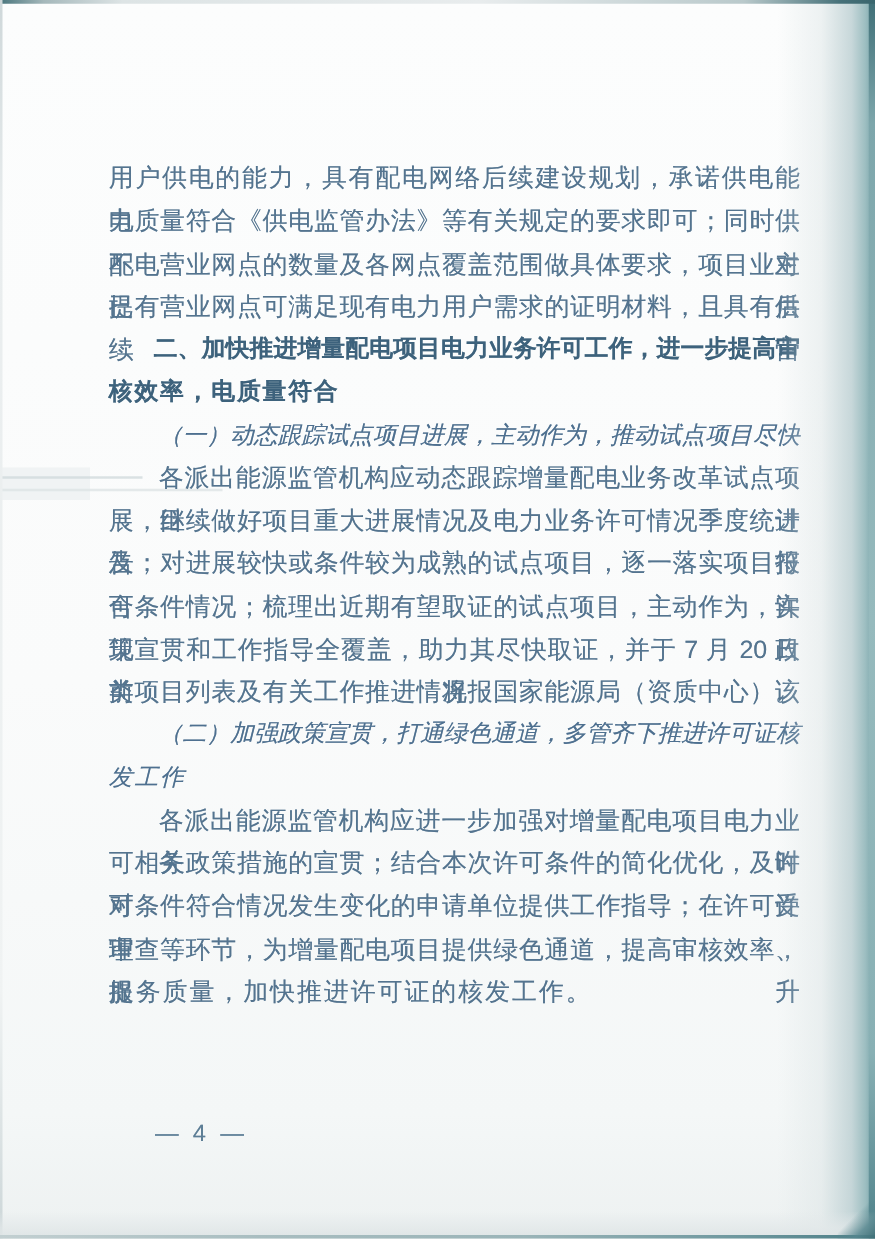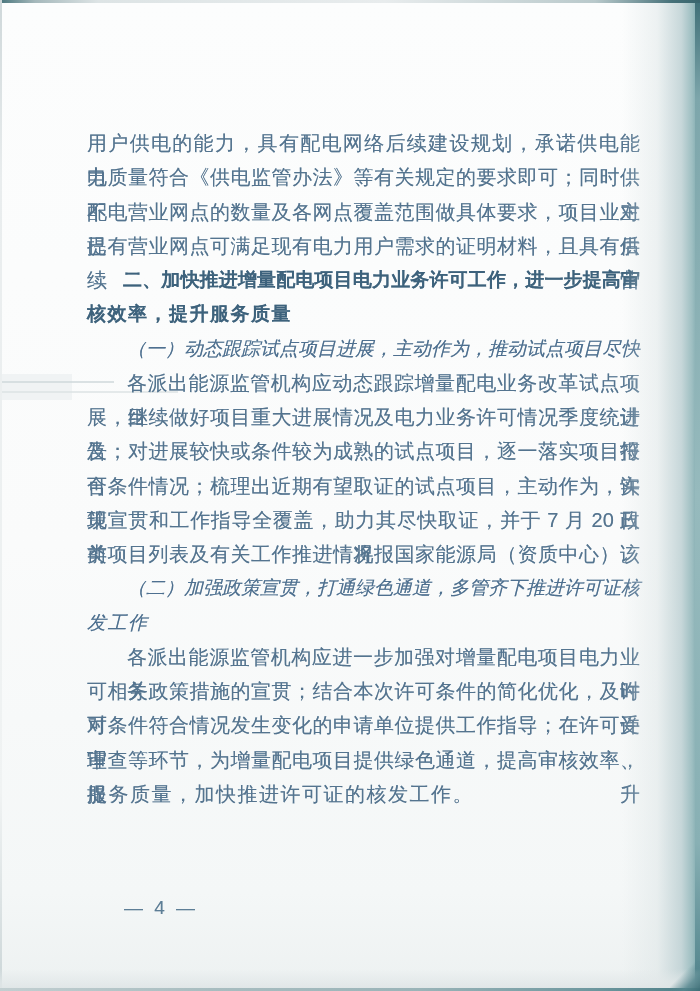--- a/index.html
+++ b/index.html
@@ -103,21 +103,21 @@
   <div class="streak-band"></div>
   <div class="streak-1"></div>
   <div class="streak-2"></div>
 
   <div class="page-body">
     <div class="line fill">用户供电的能力，具有配电网络后续建设规划，承诺供电能力、供</div>
     <div class="line fill">电质量符合《供电监管办法》等有关规定的要求即可；同时，不对</div>
     <div class="line fill">配电营业网点的数量及各网点覆盖范围做具体要求，项目业主提供</div>
     <div class="line fill">已有营业网点可满足现有电力用户需求的证明材料，且具有后续营</div>
     <div class="line fill heading indent-h">二、加快推进增量配电项目电力业务许可工作，进一步提高审</div>
-    <div class="line heading">核效率，提升服务质量</div>
+    <div class="line heading">核效率，电质量符合</div>
     <div class="line fill kai indent">（一）动态跟踪试点项目进展，主动作为，推动试点项目尽快</div>
     <div class="line fill indent">各派出能源监管机构应动态跟踪增量配电业务改革试点项目进</div>
     <div class="line fill">展，继续做好项目重大进展情况及电力业务许可情况季度统计及报</div>
     <div class="line fill">告；对进展较快或条件较为成熟的试点项目，逐一落实项目符合许</div>
     <div class="line fill">可条件情况；梳理出近期有望取证的试点项目，主动作为，实现政</div>
     <div class="line fill">策宣贯和工作指导全覆盖，助力其尽快取证，并于 7 月 20 日前将该</div>
     <div class="line tight">类项目列表及有关工作推进情况报国家能源局（资质中心）。</div>
     <div class="line fill kai indent">（二）加强政策宣贯，打通绿色通道，多管齐下推进许可证核</div>
     <div class="line kai">发工作</div>
     <div class="line fill indent">各派出能源监管机构应进一步加强对增量配电项目电力业务许</div>

